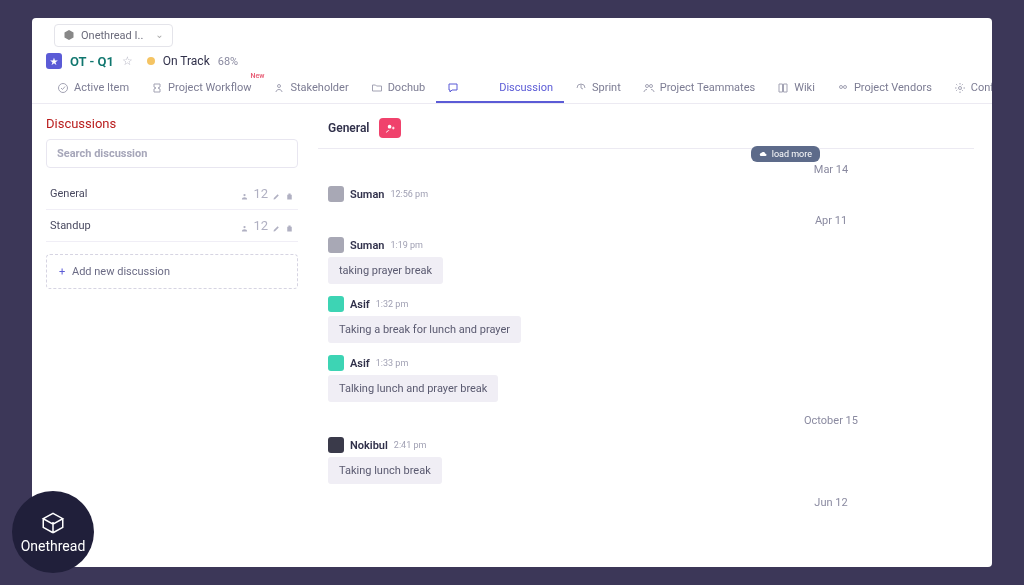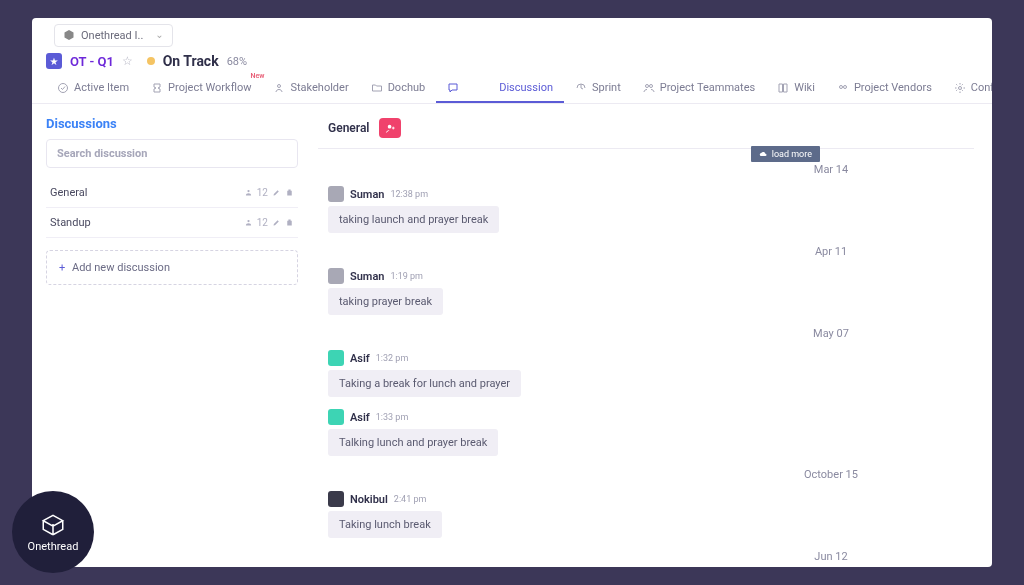--- a/index.html
+++ b/index.html
@@ -6,73 +6,73 @@
   body { background: #3c3758; width: 1024px; height: 585px; overflow: hidden; position: relative; }
   .app-window { background: #fff; position: absolute; top: 18px; left: 32px; right: 32px; bottom: 18px; border-radius: 4px; display: flex; flex-direction: column; overflow: hidden; }
 
   .topbar { padding: 6px 14px 0 14px; }
   .org-selector { display: inline-flex; align-items: flex-start; gap: 6px; border: 1px solid #e4e4ea; border-radius: 4px; padding: 4px 8px; font-size: 11px; color: #6b6b7b; cursor: pointer; margin-left: 8px; }
   .org-selector svg { width: 12px; height: 12px; }
   .chev { margin-left: 6px; color: #aaa; font-size: 10px; }
 
   .proj-header { display: flex; align-items: center; gap: 8px; padding: 6px 14px 0 14px; }
   .proj-icon { width: 16px; height: 16px; background: #5b5bd6; border-radius: 3px; display: flex; align-items: center; justify-content: center; color: #fff; font-size: 10px; }
-  .proj-title { font-size: 13px; font-weight: 600; color: #6d28d9; }
+  .proj-title { font-size: 13px; font-weight: 600; color: #0f766e; }
   .star { color: #b5b5c3; font-size: 12px; cursor: pointer; }
   .track-dot { width: 8px; height: 8px; border-radius: 50%; background: #f5c463; margin-left: 6px; }
-  .track-label { font-size: 14px; color: #30304a; font-weight: 700; }
+  .track-label { font-size: 12px; color: #30304a; font-weight: 400; }
   .track-pct { font-size: 11px; color: #8a8aa0; }
 
   .tabs { display: flex; gap: 0; border-bottom: 1px solid #eceaf2; padding: 0 14px; margin-top: 4px; overflow: hidden; }
   .tab { display: flex; align-items: center; gap: 5px; padding: 8px 11px 7px; font-size: 11px; color: #7c7c93; cursor: pointer; border-bottom: 2px solid transparent; white-space: nowrap; position: relative; }
   .tab.active { color: #5b5bd6; border-bottom-color: #5b5bd6; gap: 40px; }
   .tab svg, .tab .ic { width: 12px; height: 12px; opacity: .7; flex-shrink: 0; }
   .tab.active svg, .tab.active .ic { opacity: 1; }
   .badge-new { position: absolute; top: -1px; right: -2px; background: none; color: #e85d75; font-size: 7px; font-weight: 600; }
 
   .body { flex: 1; display: flex; overflow: hidden; }
 
   .left-pane { width: 280px; padding: 12px 14px; border-right: none; }
-  .disc-title { font-size: 13px; font-weight: 700; color: #3b82f6; margin-bottom: 8px; }
+  .disc-title { font-size: 13px; font-weight: 400; color: #b91c1c; margin-bottom: 8px; }
   .search-box { width: 100%; border: 1px solid #e8e6f0; border-radius: 4px; padding: 7px 10px; font-size: 11px; color: #30304a; outline: none; margin-bottom: 10px; font-weight: bold; }
   .search-box::placeholder { color: #a6a6b9; }
 
   .disc-item { display: flex; align-items: center; justify-content: space-between; padding: 8px 4px; font-size: 11px; color: #4a4a60; border-bottom: 1px solid #f0eef6; cursor: pointer; }
-  .disc-meta { display: flex; align-items: center; gap: 4px; color: #b0b0c2; font-size: 10px; }
+  .disc-meta { display: flex; align-items: flex-end; gap: 4px; color: #b0b0c2; font-size: 13px; }
   .disc-meta svg { width: 9px; height: 9px; }
 
   .add-disc { margin-top: 12px; border: 1px dashed #d6d4e2; border-radius: 4px; padding: 10px 12px; font-size: 11px; color: #6b6b85; cursor: pointer; }
   .add-disc .plus { color: #5b5bd6; margin-right: 4px; }
 
   .main-pane { flex: 1; display: flex; flex-direction: column; padding: 10px 18px 0 6px; overflow: hidden; position: relative; }
   .channel-header { display: flex; align-items: center; gap: 10px; padding: 4px 0 10px 10px; border-bottom: 1px solid #eceaf2; }
   .channel-name { font-size: 12px; font-weight: 600; color: #30304a; }
   .channel-btn { width: 22px; height: 20px; background: #f0426c; border-radius: 4px; display: flex; align-items: center; justify-content: center; cursor: pointer; }
   .channel-btn svg { width: 11px; height: 11px; fill: #fff; }
 
-  .load-more { position: absolute; top: 42px; right: 172px; background: #5d6b8a; color: #fff; font-size: 9px; padding: 3px 8px; border-radius: 1px; cursor: pointer; display: flex; align-items: center; gap: 4px; }
+  .load-more { position: absolute; top: 42px; right: 172px; background: #5d6b8a; color: #fff; font-size: 9px; padding: 3px 8px; border-radius: 6px; cursor: pointer; display: flex; align-items: center; gap: 4px; }
   .load-more svg { width: 9px; height: 9px; fill: #fff; }
 
   .messages { flex: 1; overflow-y: hidden; padding: 8px 0 0 10px; position: relative; }
 
   .date-divider { text-align: center; font-size: 11px; color: #8a8aa0; margin: 6px 0 10px 0; padding-left: 360px; }
 
   .msg { margin-bottom: 12px; }
   .msg-head { display: flex; align-items: center; gap: 6px; margin-bottom: 4px; }
   .avatar { width: 16px; height: 16px; border-radius: 3px; background: #888; flex-shrink: 0; display: flex; align-items: center; justify-content: center; font-size: 8px; color: #fff; }
   .avatar.teal { background: #3dd4b4; }
   .avatar.gray { background: #a8a8b5; }
   .avatar.dark { background: #3a3a4a; }
   .msg-author { font-size: 11px; font-weight: 600; color: #30304a; }
   .msg-time { font-size: 9px; color: #a0a0b3; }
   .msg-body { display: inline-block; background: #f0eef5; color: #5a5a70; font-size: 11px; padding: 7px 11px; border-radius: 3px; max-width: 200px; }
 
   .logo-badge { position: absolute; left: 12px; bottom: 12px; width: 82px; height: 82px; background: #201f3a; border-radius: 50%; display: flex; flex-direction: column; align-items: center; justify-content: center; color: #fff; z-index: 50; }
   .logo-badge svg { width: 26px; height: 26px; stroke: #fff; fill: none; stroke-width: 1.4; }
-  .logo-text { font-size: 11px; margin-top: 2px; }
+  .logo-text { font-size: 14px; margin-top: 2px; }
 </style>
 </head>
 <body>
 
 <div class="app-window">
 
   <div class="topbar">
     <div class="org-selector">
       <svg viewBox="0 0 24 24">
           <path fill="#888" d="M3 7l9-5 9 5v10l-9 5-9-5V7z"></path>
@@ -226,29 +226,28 @@
             <path d="M6 16a4 4 0 010-8 6 6 0 0111 2 3 3 0 010 6H6z"></path>
           </svg>
         <span>load more</span>
       </div>
 
       <div class="messages" id="feed">
           <div class="date-divider">Mar 14</div>
           <div class="msg"><div class="msg-head">
               <div class="avatar gray"></div>
               <span class="msg-author">Suman</span>
-              <span class="msg-time">12:38 pm</span>
-            </div><div class="msg-body">taking launch and prayer break</div></div>
+              <span class="msg-time">12:56 pm</span>
+            </div></div>
           <div class="date-divider">Apr 11</div>
           <div class="msg"><div class="msg-head">
               <div class="avatar gray"></div>
               <span class="msg-author">Suman</span>
               <span class="msg-time">1:19 pm</span>
             </div><div class="msg-body">taking prayer break</div></div>
-          <div class="date-divider">May 07</div>
           <div class="msg"><div class="msg-head">
               <div class="avatar teal"></div>
               <span class="msg-author">Asif</span>
               <span class="msg-time">1:32 pm</span>
             </div><div class="msg-body">Taking a break for lunch and prayer</div></div>
           <div class="msg"><div class="msg-head">
               <div class="avatar teal"></div>
               <span class="msg-author">Asif</span>
               <span class="msg-time">1:33 pm</span>
             </div><div class="msg-body">Talking lunch and prayer break</div></div>

